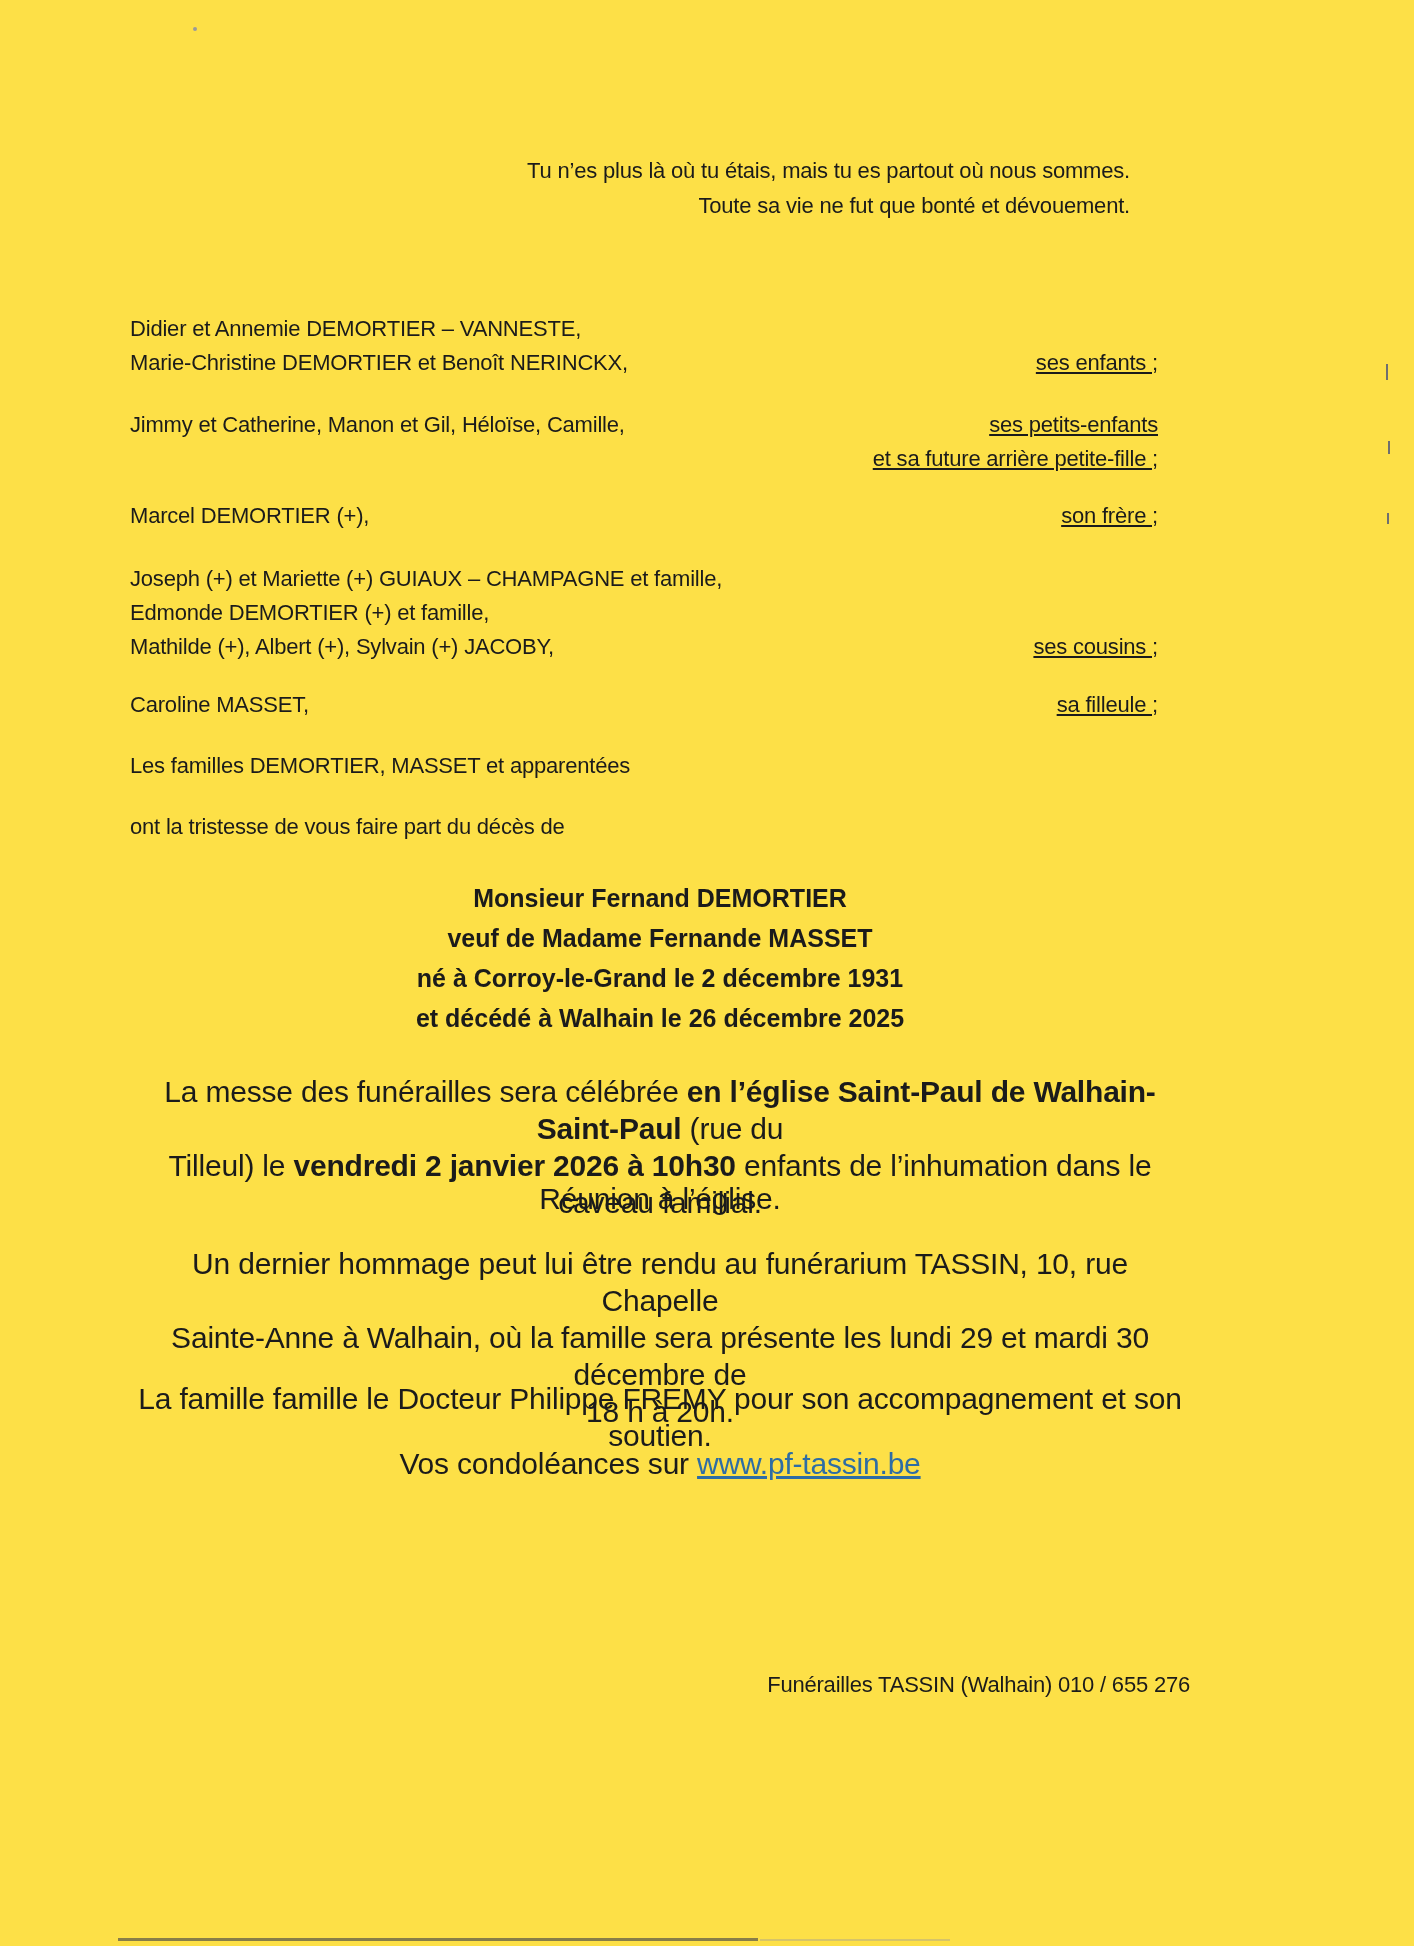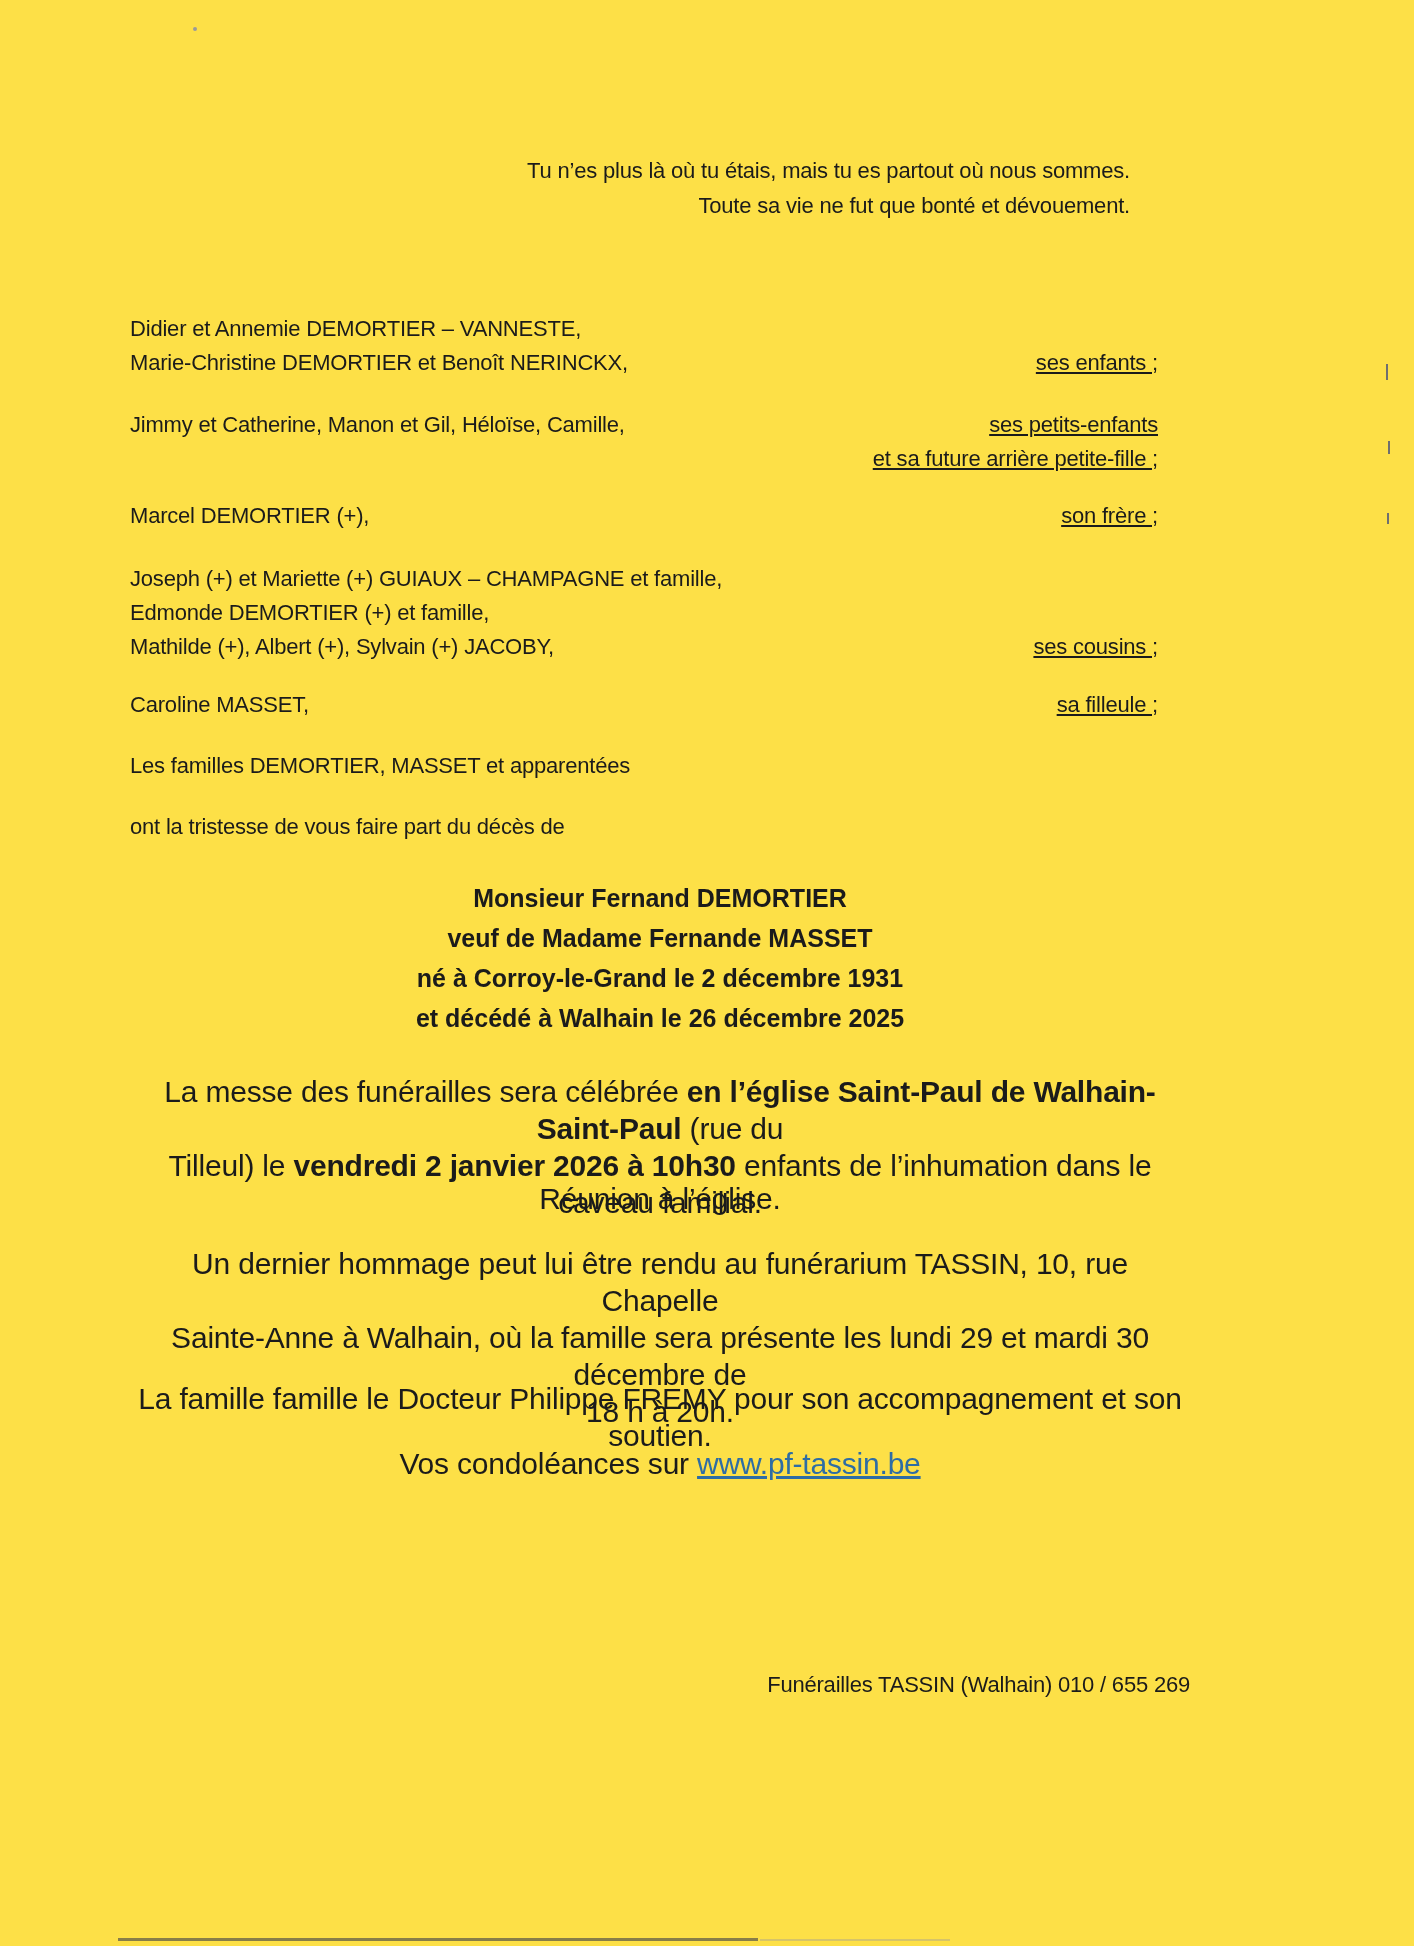--- a/index.html
+++ b/index.html
@@ -131,21 +131,21 @@
   <div class="centered homage">
     <div>Un dernier hommage peut lui être rendu au funérarium TASSIN, 10, rue Chapelle</div>
     <div>Sainte-Anne à Walhain, où la famille sera présente les lundi 29 et mardi 30 décembre de</div>
     <div>18 h à 20h.</div>
   </div>
 
   <div class="centered thanks">La famille famille le Docteur Philippe FREMY pour son accompagnement et son soutien.</div>
 
   <div class="centered condolences"><span>Vos condoléances sur </span><span class="link" style="color: rgb(46, 109, 164);">www.pf-tassin.be</span></div>
 
-  <div class="footer">Funérailles TASSIN (Walhain) 010 / 655 269</div>
+  <div class="footer">Funérailles TASSIN (Walhain) 010 / 655 276</div>
 
   <div class="tick tick1"></div>
   <div class="tick tick2"></div>
   <div class="tick tick3"></div>
   <div class="bottom-line"></div>
   <div class="bottom-line-faint"></div>
 
 </div>
 
 </body></html>

